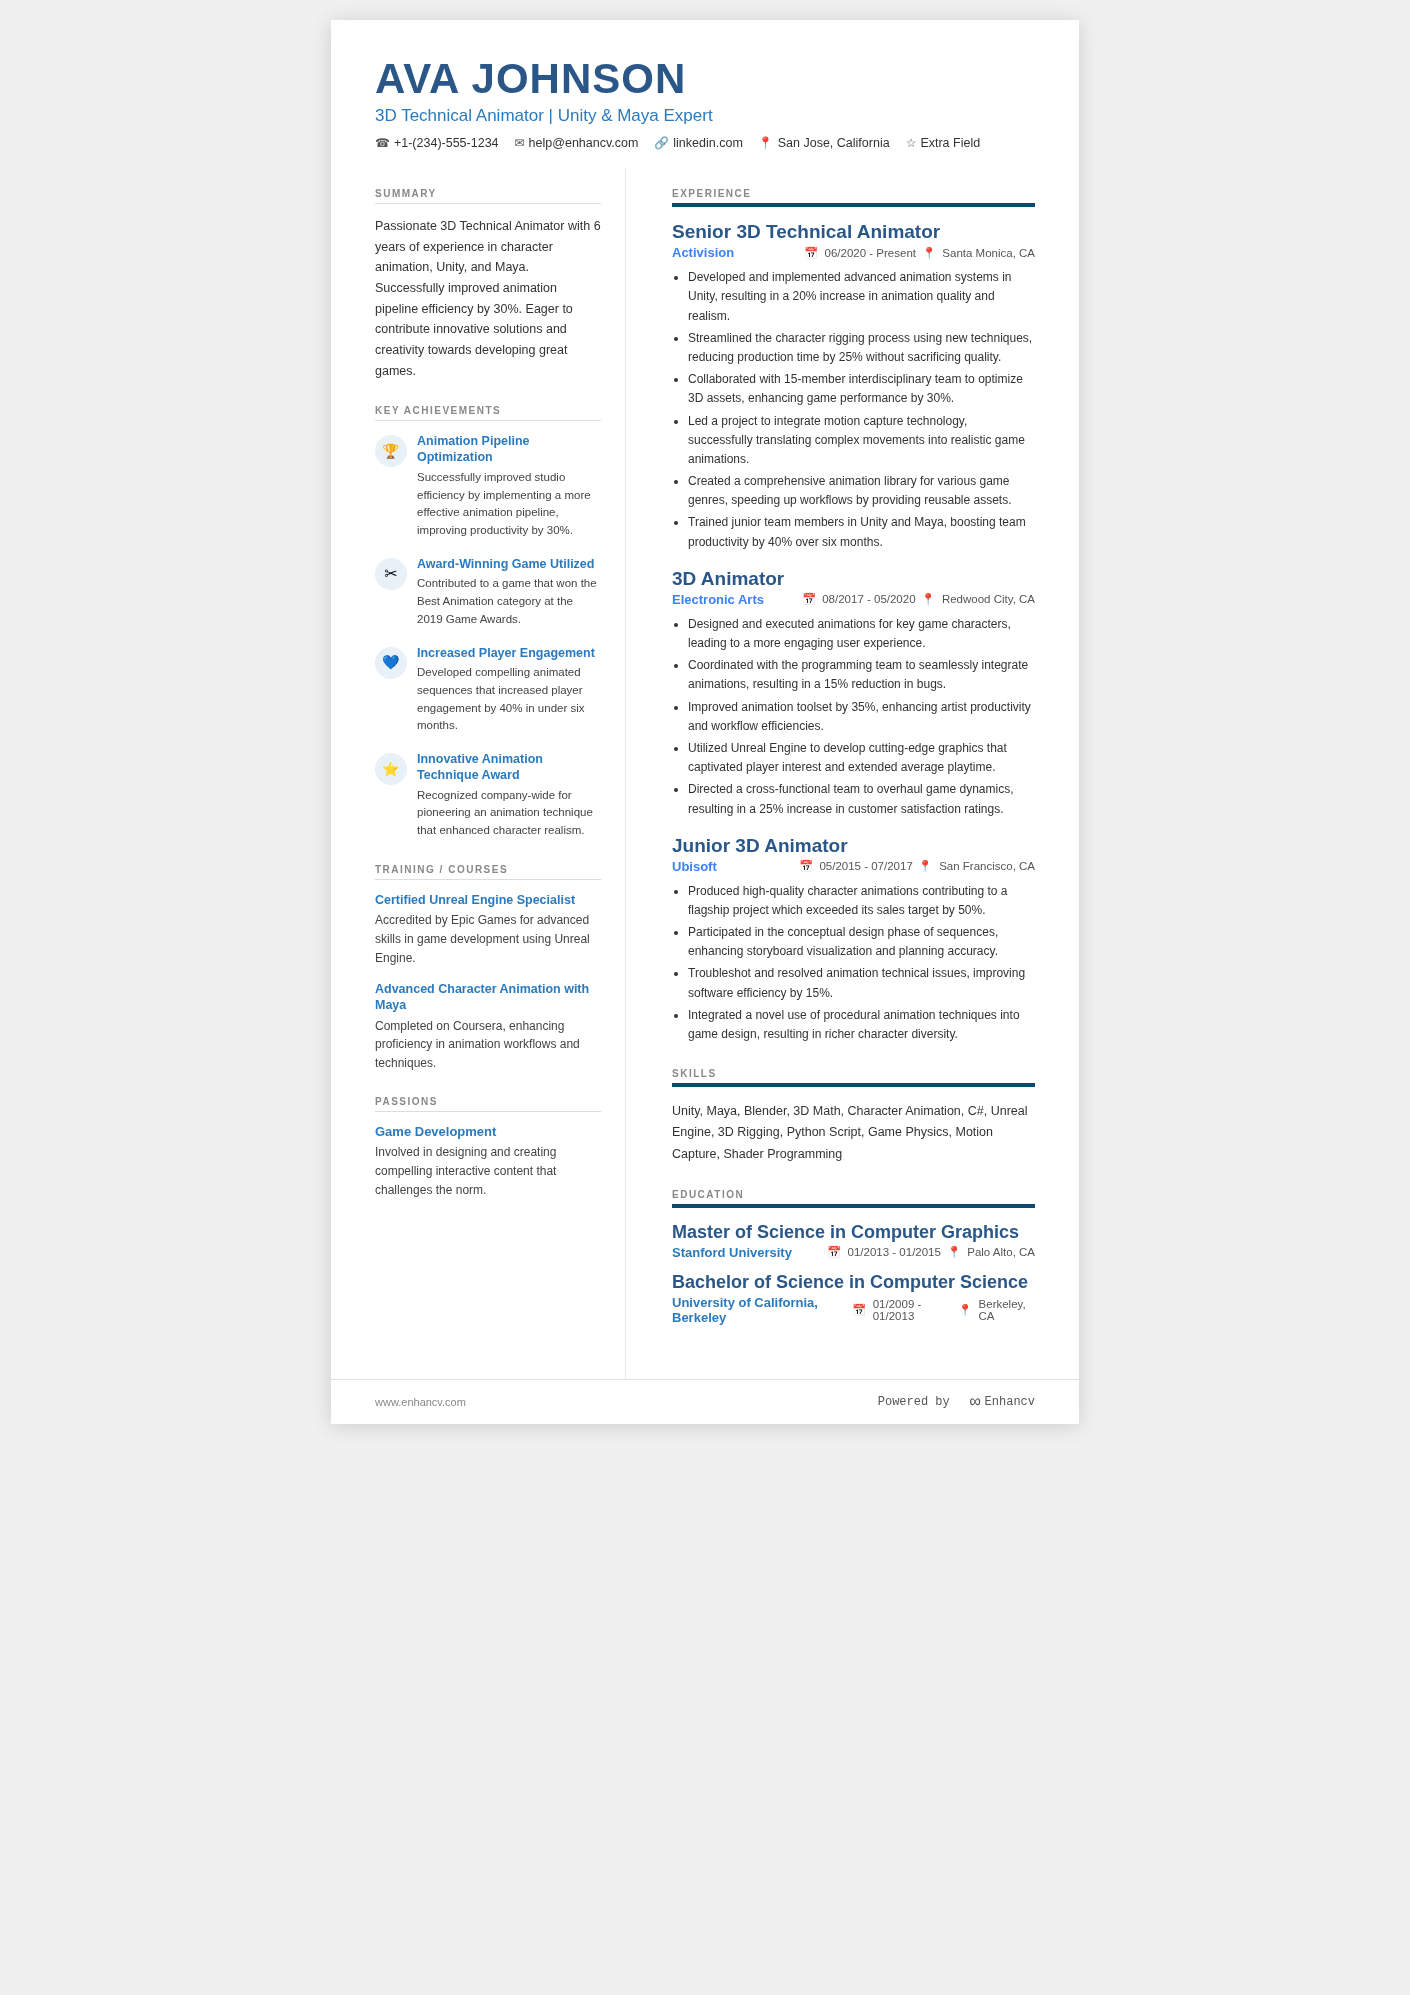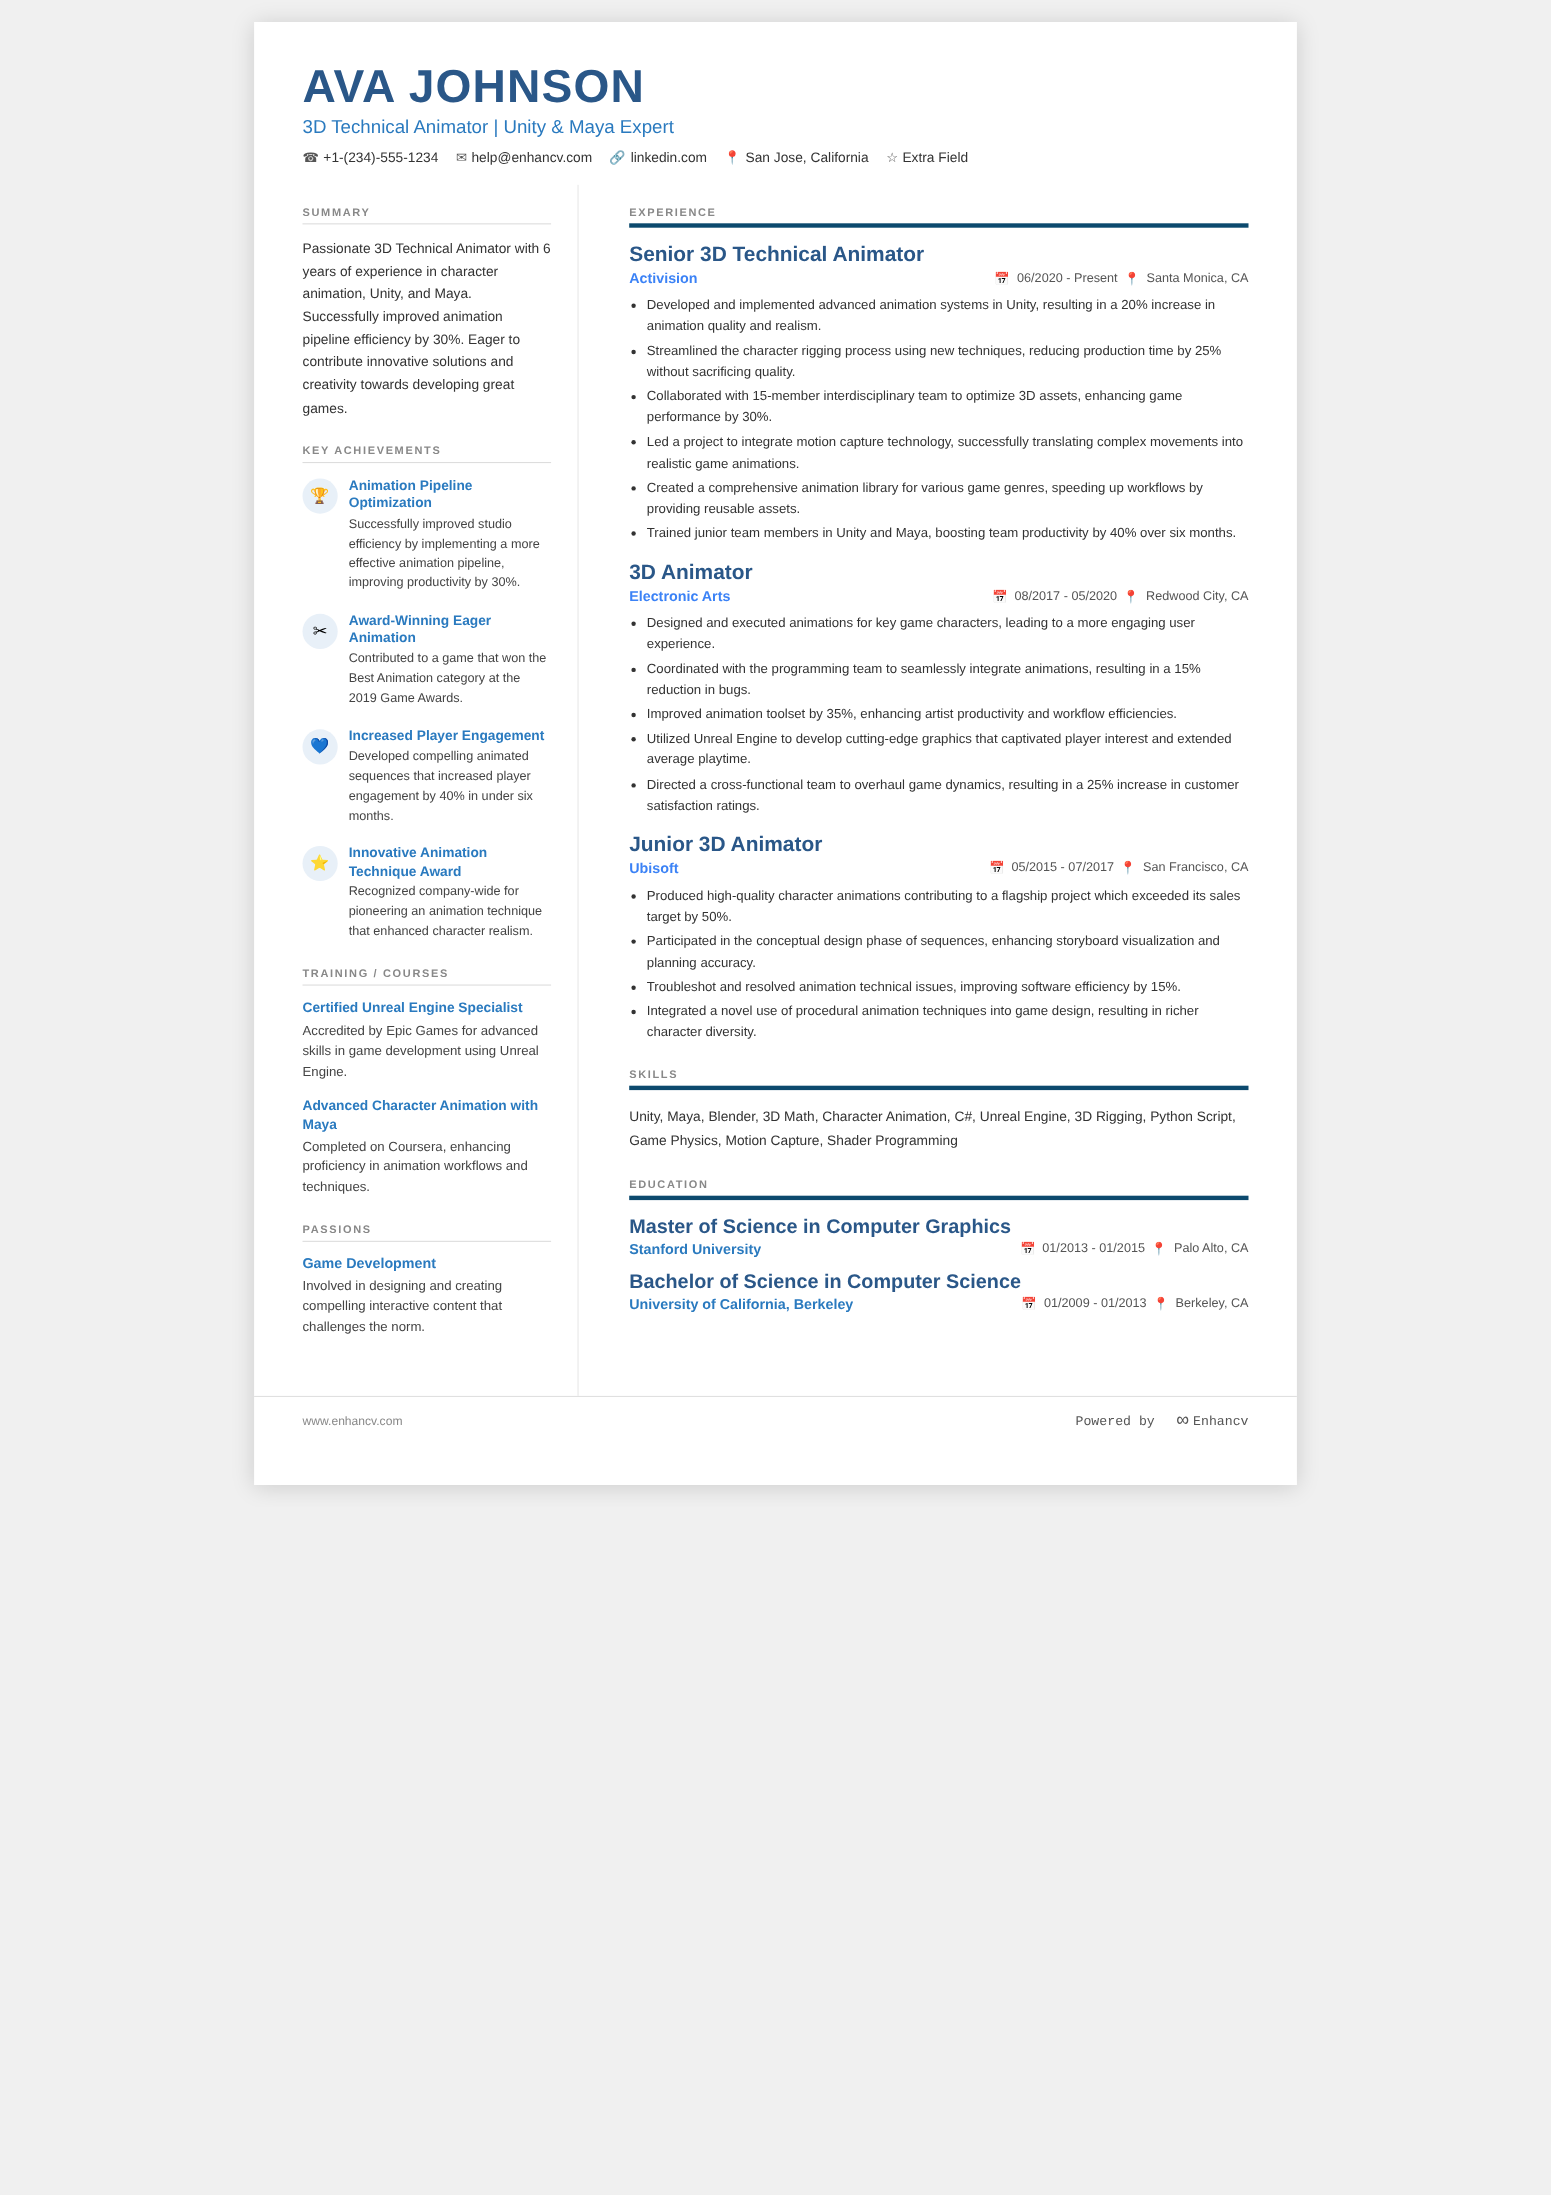--- a/index.html
+++ b/index.html
@@ -5,21 +5,21 @@
     * { margin: 0; padding: 0; box-sizing: border-box; }
     body {
       font-family: 'Georgia', serif;
       background: #f0f0f0;
       display: flex;
       justify-content: center;
       padding: 20px;
     }
     .page {
       background: #fff;
-      width: 948px;
+      width: 748px;
       min-height: 1330px;
       box-shadow: 0 2px 20px rgba(0,0,0,0.15);
       padding: 0;
       position: relative;
     }
     .header {
       padding: 36px 44px 18px 44px;
       border-bottom: none;
     }
     .header-name {
@@ -312,21 +312,21 @@
           <div class="achievement-icon">🏆</div>
           <div class="achievement-content">
             <div class="achievement-title">Animation Pipeline Optimization</div>
             <div class="achievement-desc">Successfully improved studio efficiency by implementing a more effective animation pipeline, improving productivity by 30%.</div>
           </div>
         </div>
 
         <div class="achievement-item">
           <div class="achievement-icon" style="font-size:16px;">✂</div>
           <div class="achievement-content">
-            <div class="achievement-title">Award-Winning Eager Animation</div>
+            <div class="achievement-title">Award-Winning Game Utilized</div>
             <div class="achievement-desc">Contributed to a game that won the Best Animation category at the 2019 Game Awards.</div>
           </div>
         </div>
 
         <div class="achievement-item">
           <div class="achievement-icon">💙</div>
           <div class="achievement-content">
             <div class="achievement-title">Increased Player Engagement</div>
             <div class="achievement-desc">Developed compelling animated sequences that increased player engagement by 40% in under six months.</div>
           </div>

